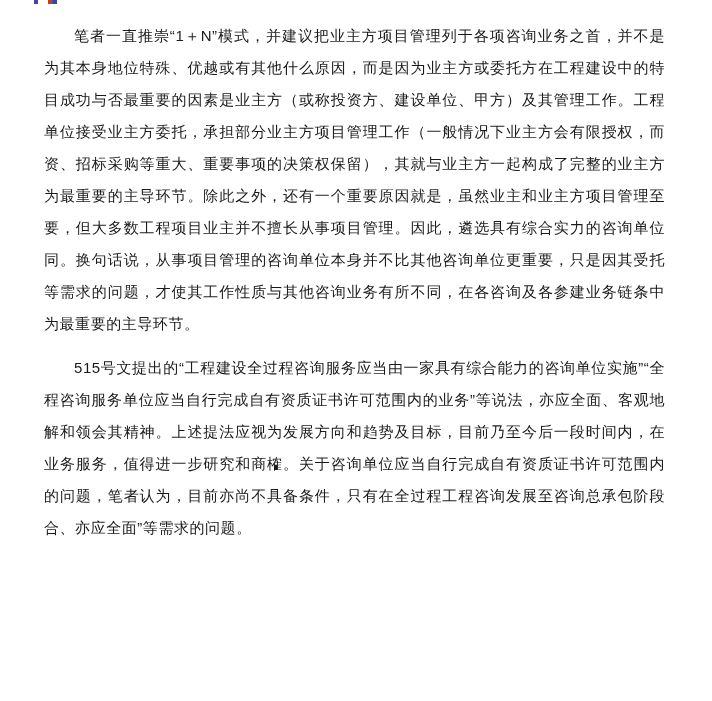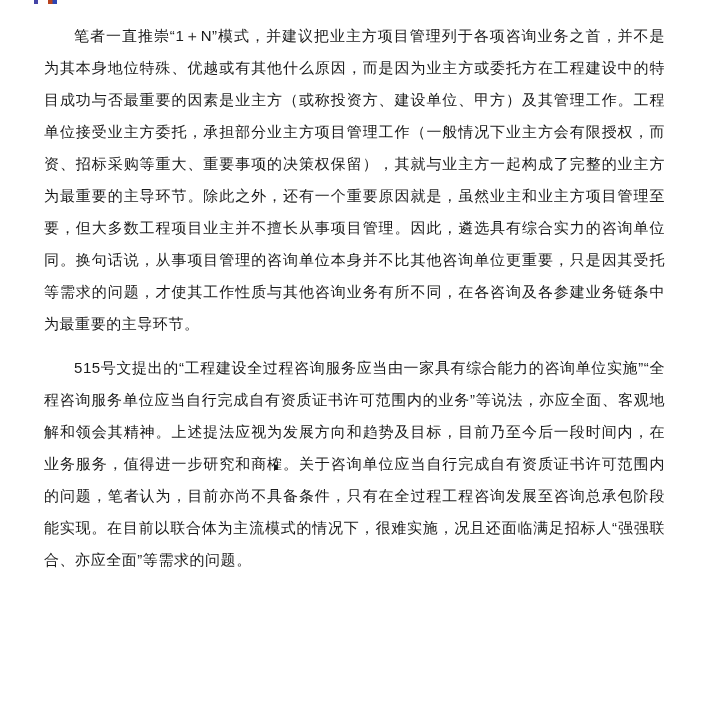--- a/index.html
+++ b/index.html
@@ -95,17 +95,16 @@
         <div class="line">同。换句话说，从事项目管理的咨询单位本身并不比其他咨询单位更重要，只是因其受托从事</div>
         <div class="line">等需求的问题，才使其工作性质与其他咨询业务有所不同，在各咨询及各参建业务链条中成</div>
         <div class="line last">为最重要的主导环节。</div>
       </div>
       <div class="paragraph">
         <div class="line first">515号文提出的“工程建设全过程咨询服务应当由一家具有综合能力的咨询单位实施”“全过</div>
         <div class="line">程咨询服务单位应当自行完成自有资质证书许可范围内的业务”等说法，亦应全面、客观地理</div>
         <div class="line">解和领会其精神。上述提法应视为发展方向和趋势及目标，目前乃至今后一段时间内，在咨询</div>
         <div class="line">业务服务，值得进一步研究和商榷。关于咨询单位应当自行完成自有资质证书许可范围内业务</div>
         <div class="line">的问题，笔者认为，目前亦尚不具备条件，只有在全过程工程咨询发展至咨询总承包阶段才可</div>
-        <div class="line">能实现。在目前以联合体为主流模式的情况下，很难实施，况且还面临满足招标人“强强联</div>
         <div class="line last">合、亦应全面”等需求的问题。</div>
       </div>
     </div>
 </div>
 
 </body></html>

